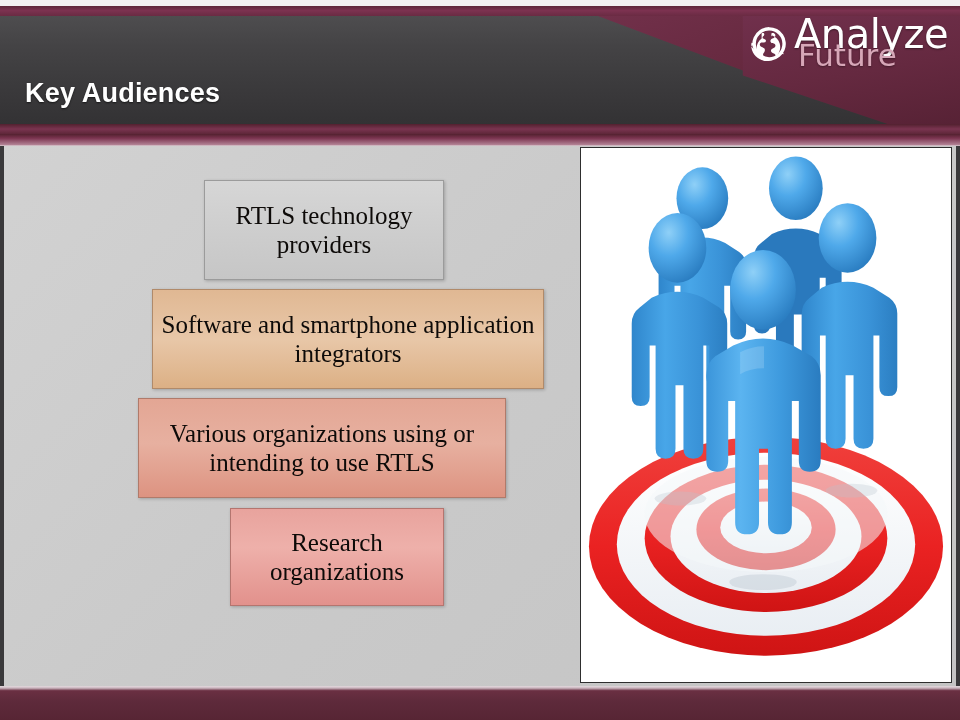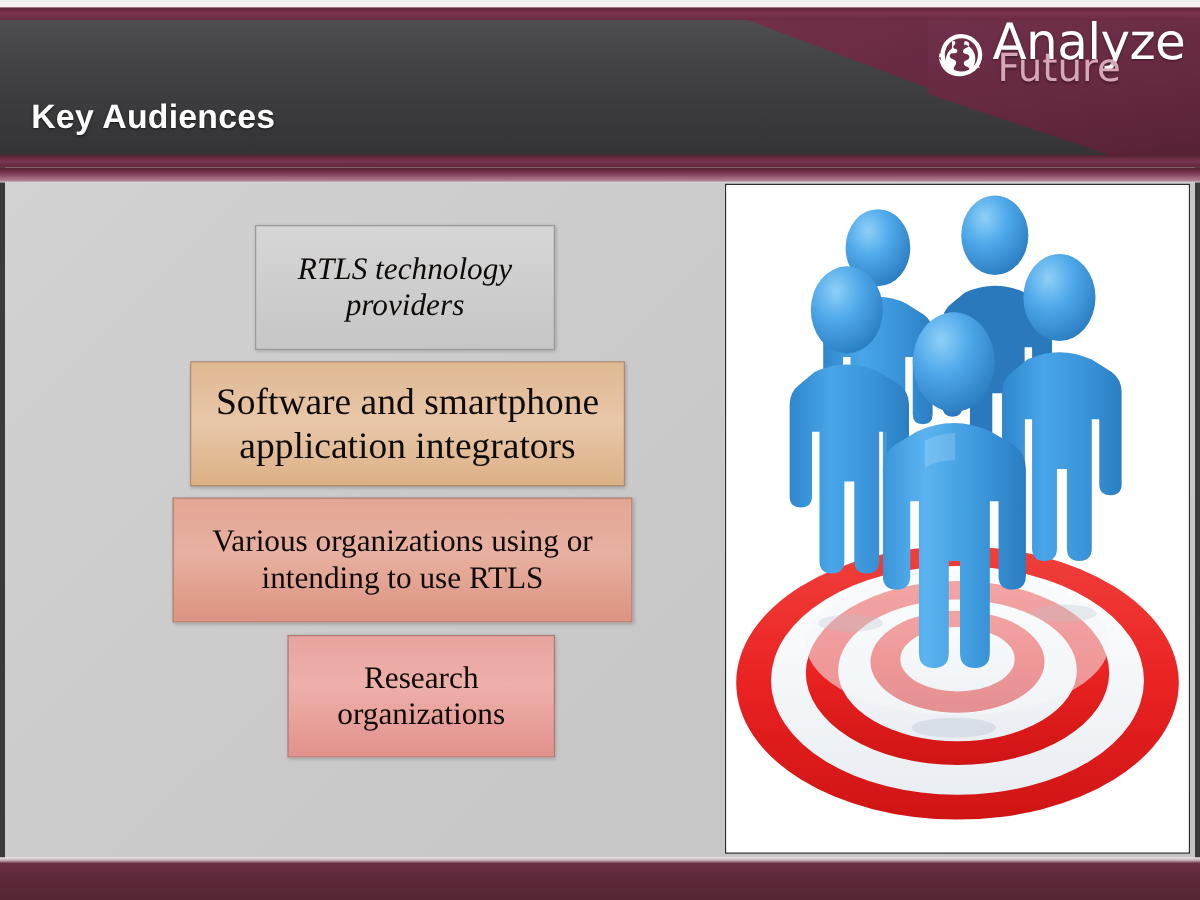--- a/index.html
+++ b/index.html
@@ -166,28 +166,27 @@
     font-family: "Liberation Serif", "DejaVu Serif", serif;
     color: #0d0a08;
     line-height: 1.17;
     box-shadow: 1px 1px 3px rgba(0,0,0,0.22);
   }
   .box-1 {
     left: 204px; top: 180px; width: 240px; height: 100px;
     background: linear-gradient(180deg, #d6d6d6 0%, #cdcdcd 55%, #c6c6c6 100%);
     border: 1px solid #9b9b9b;
     font-size: 25px;
-    font-style: italic;
   }
   .box-2 {
-    left: 152px; top: 289px; width: 348px; height: 100px;
+    left: 152px; top: 289px; width: 392px; height: 100px;
     background: linear-gradient(180deg, #e2bb96 0%, #e6c5a6 45%, #dfb display 100%);
     background: linear-gradient(180deg, #e0b893 0%, #e8c7a8 50%, #dcb085 100%);
     border: 1px solid #b08a6a;
-    font-size: 30px;
+    font-size: 25px;
   }
   .box-3 {
     left: 138px; top: 398px; width: 368px; height: 100px;
     background: linear-gradient(180deg, #e3a694 0%, #e7b0a0 45%, #dd9381 100%);
     border: 1px solid #b07a6a;
     font-size: 25px;
   }
   .box-4 {
     left: 230px; top: 508px; width: 214px; height: 98px;
     background: linear-gradient(180deg, #e8a39d 0%, #eeb0aa 40%, #e2918c 100%);

